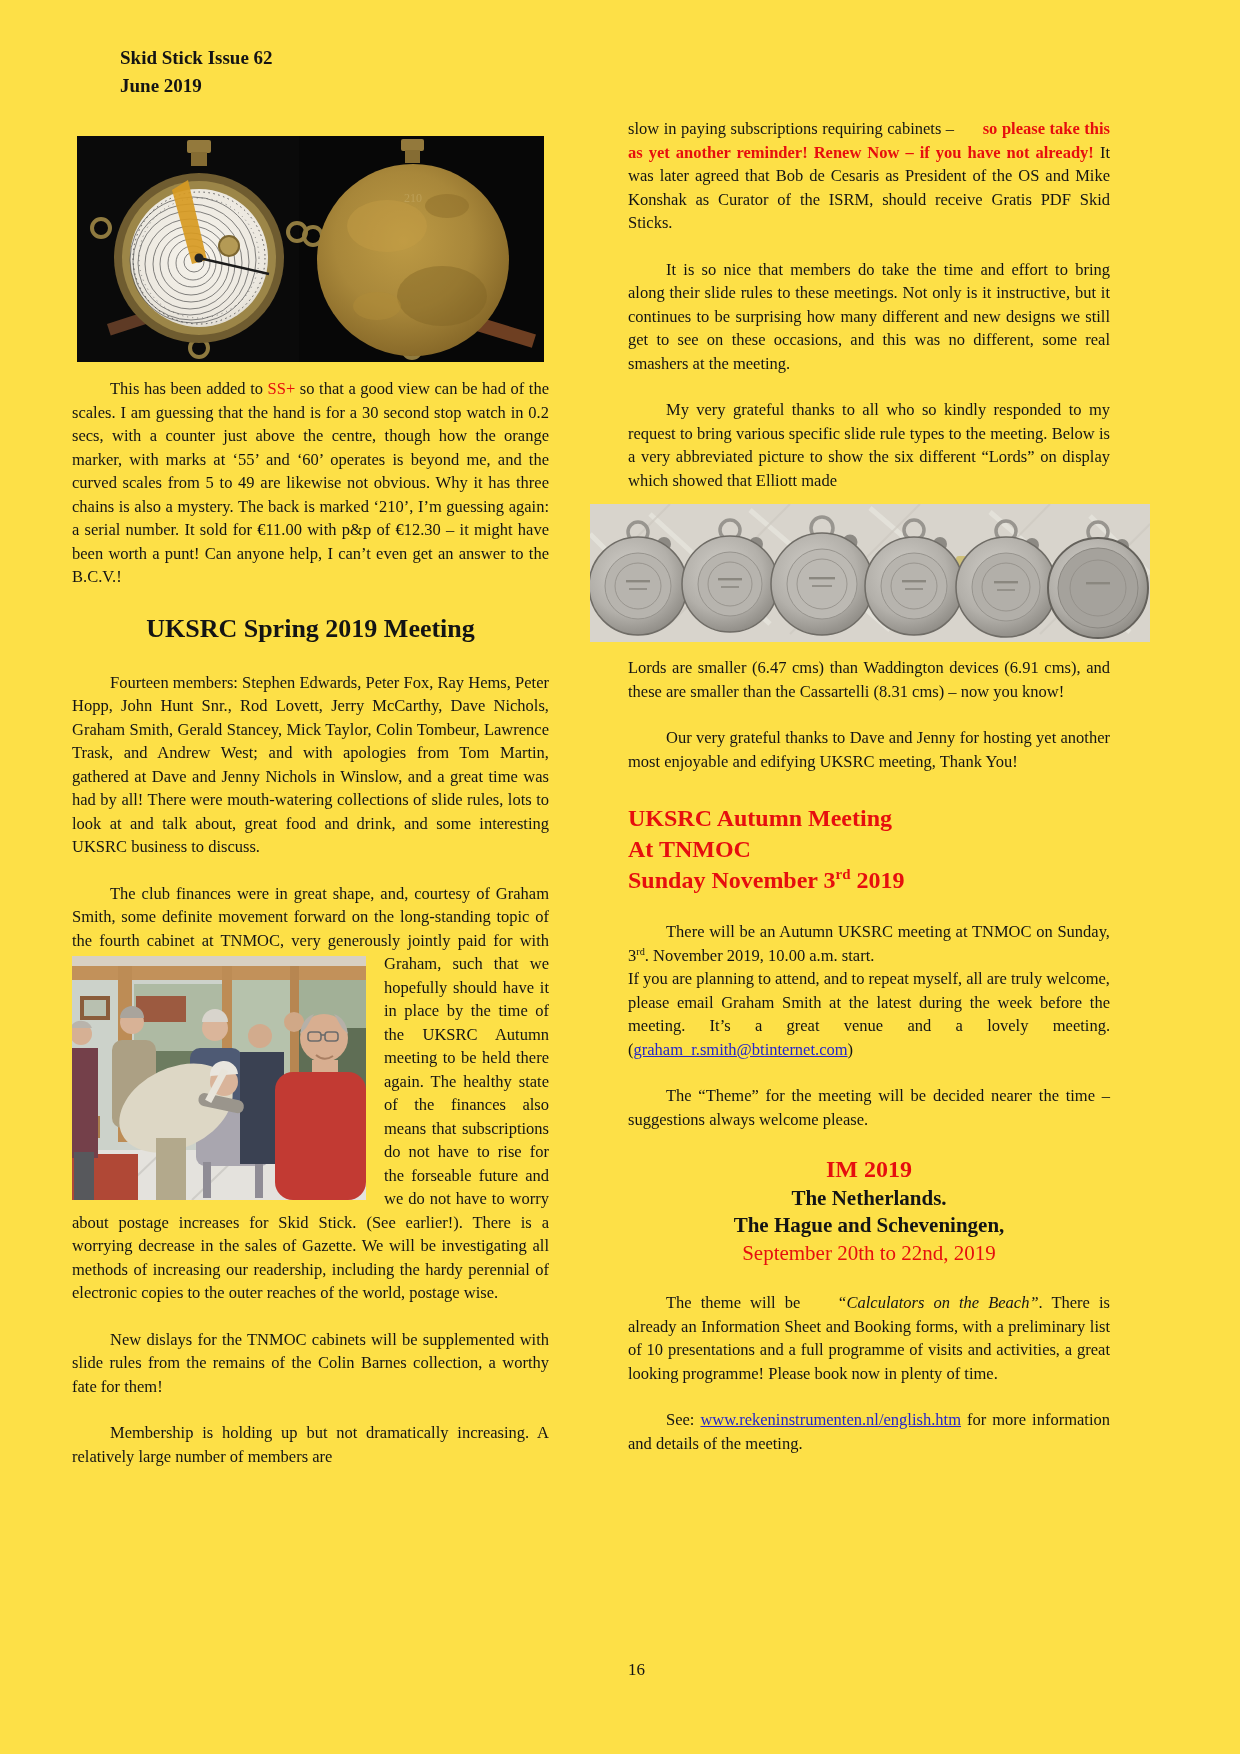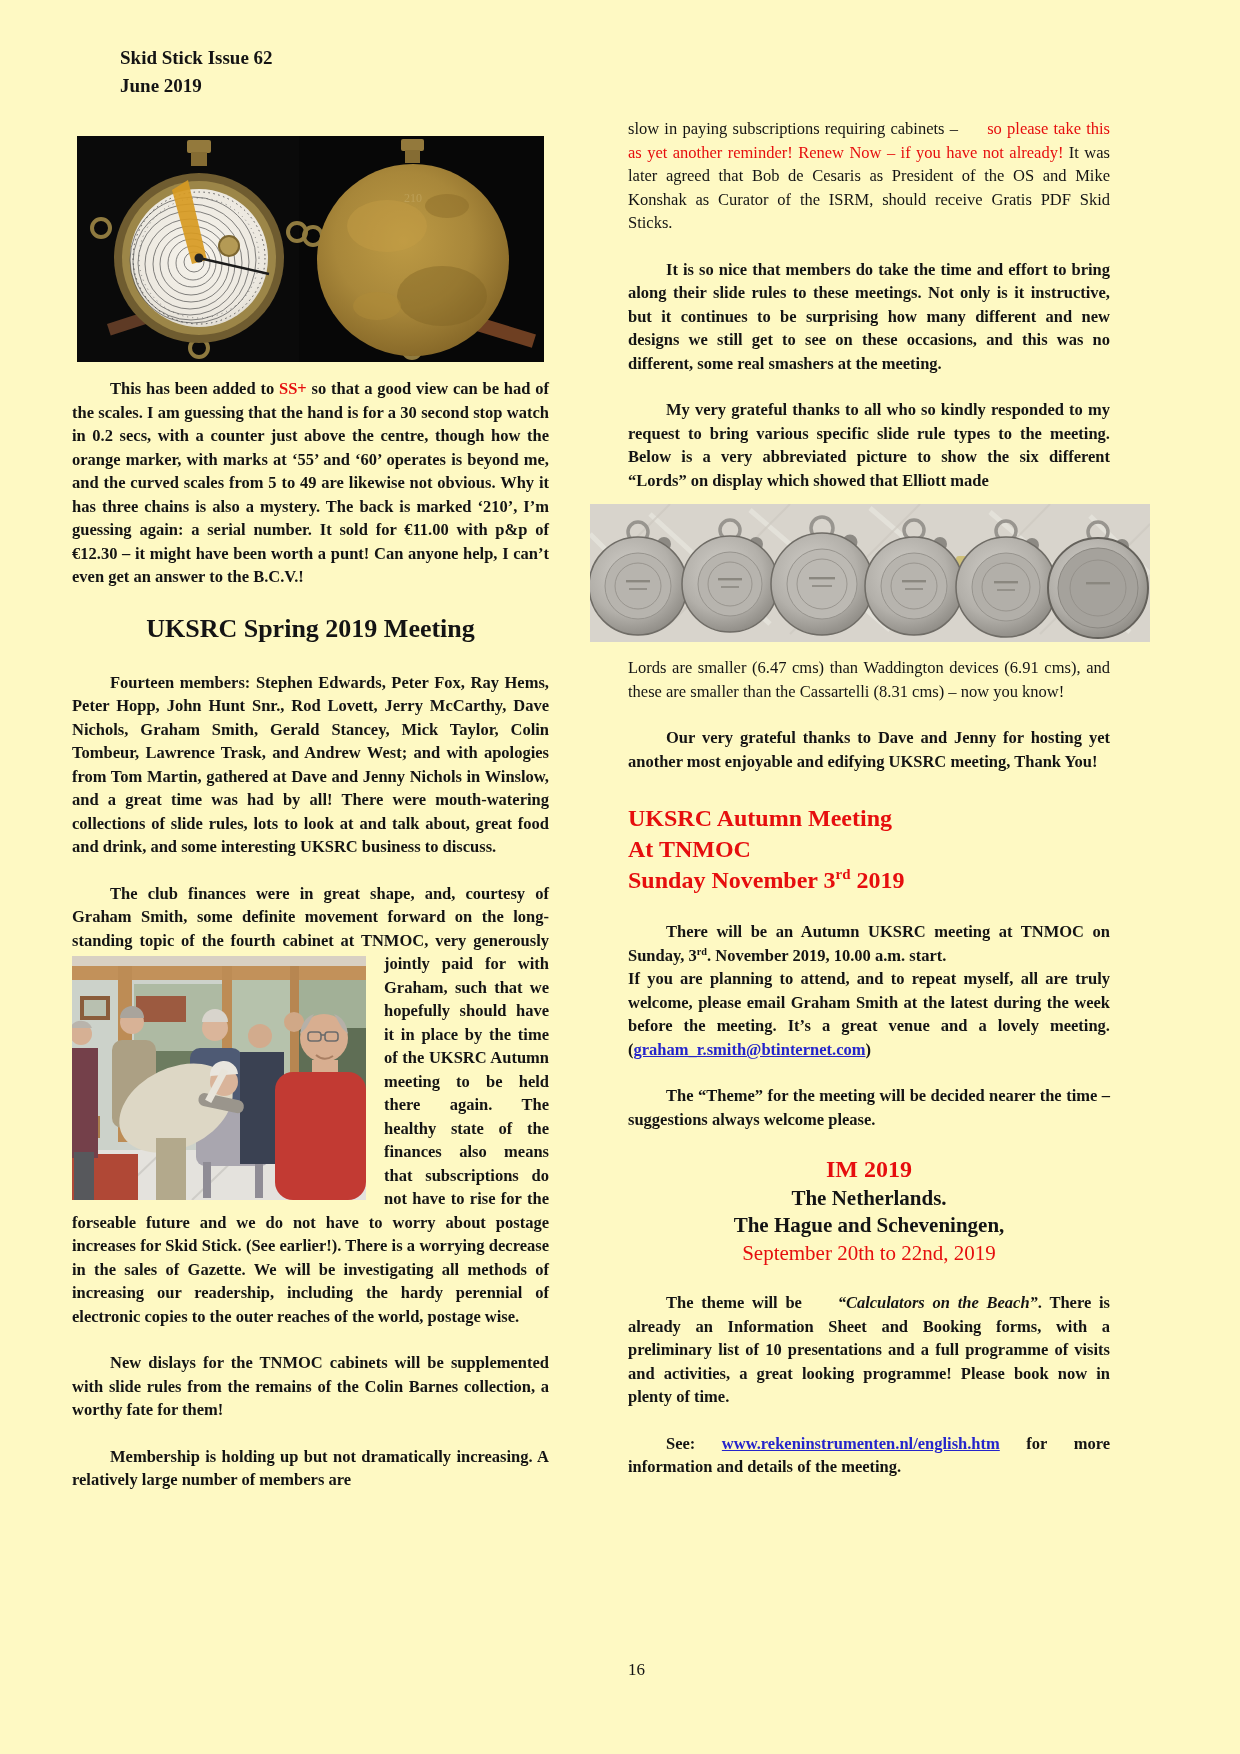--- a/index.html
+++ b/index.html
@@ -1,25 +1,25 @@
 <!DOCTYPE html>
 <html><head>
 <meta charset="utf-8">
 <style>
   html,body{margin:0;padding:0;background:#ffffff;}
-  .page{position:relative;width:1240px;height:1754px;background:#fef9c3;overflow:hidden;
+  .page{position:relative;width:1240px;height:1754px;background:#fde047;overflow:hidden;
         font-family:"Liberation Serif","DejaVu Serif",serif;color:#141414;}
   .doc-header{position:absolute;left:120px;top:44px;font-size:19px;font-weight:bold;line-height:28px;}
   .col{position:absolute;text-align:justify;font-size:16.5px;line-height:23.5px;}
   .col-left{left:72px;top:136px;width:477px;}
   .col-right{left:628px;top:117px;width:482px;}
   .para{margin:0 0 23px 0;}
-  .indent{text-indent:38px;font-weight:bold;}
+  .indent{text-indent:38px;}
   .red{color:#e60e0e;}
-  .redbold{color:#e60e0e;font-weight:normal;margin-left:24px;}
+  .redbold{color:#e60e0e;font-weight:bold;margin-left:24px;}
   .it{font-style:italic;margin-left:28px;}
   .section-heading{font-size:26px;font-weight:bold;text-align:center;text-indent:0;margin:6px 0 25px 0;line-height:34px;}
   .heading-red{color:#e60e0e;font-weight:bold;text-align:left;font-size:24px;line-height:31px;margin:30px 0 24px 0;}
   .im-head{text-align:center;margin:14px 0 24px 0;}
   .im-l1{color:#e60e0e;font-size:24px;font-weight:bold;line-height:31px;}
   .im-l2{font-size:21px;font-weight:bold;line-height:27px;}
   .im-l4{color:#e60e0e;font-size:21px;font-weight:normal;line-height:28px;}
   .sup{vertical-align:super;font-size:0.62em;line-height:0;}
   a.link{color:#2424cb;text-decoration:underline;cursor:pointer;}
   .watch-photo{display:block;width:467px;height:226px;margin:0 0 15px 5px;}

